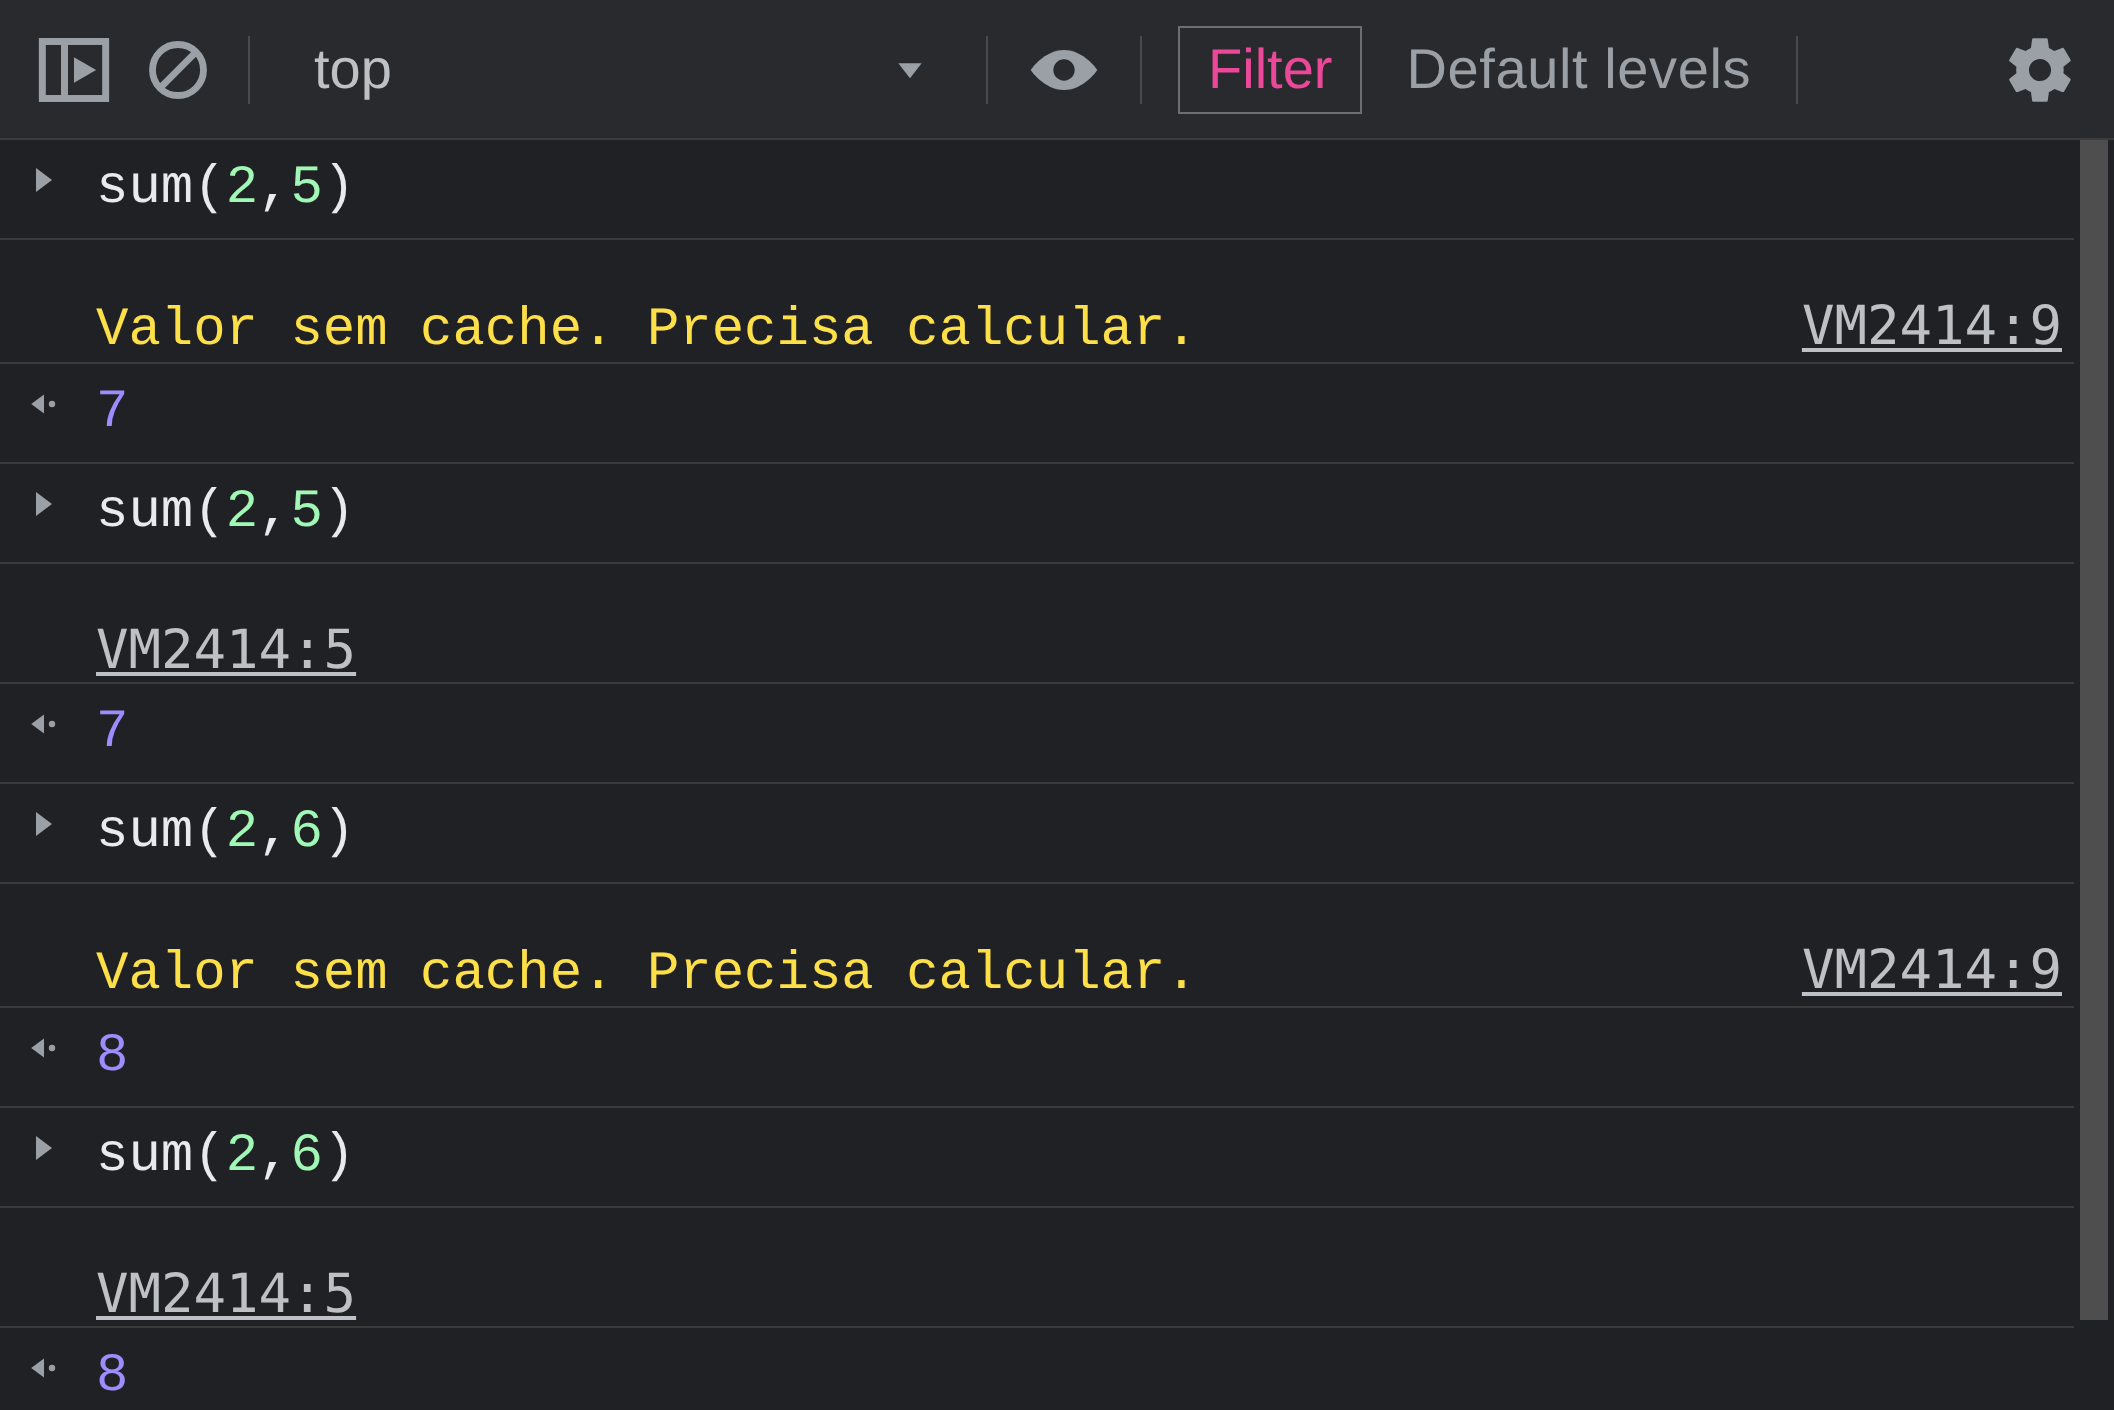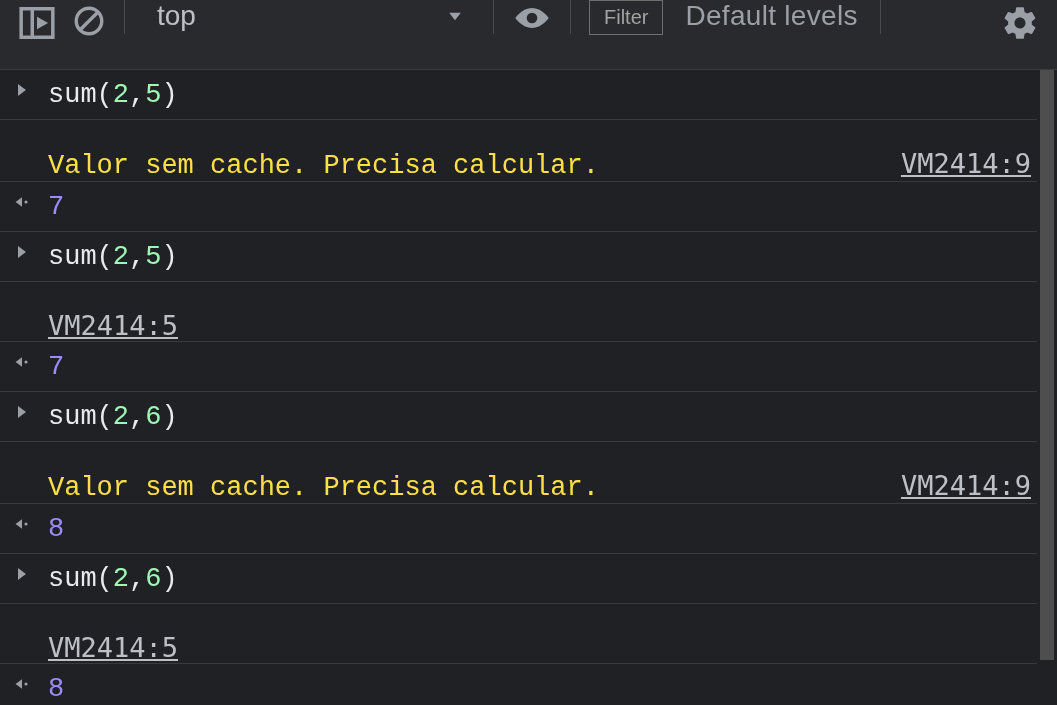--- a/index.html
+++ b/index.html
@@ -12,21 +12,21 @@
       height: 705px;
       background: #202124;
       font-family: 'Segoe UI', Arial, sans-serif;
       color: #e8eaed;
       overflow: hidden;
       position: relative;
     }
     .toolbar {
       height: 70px;
       display: flex;
-      align-items: flex-start;
+      align-items: center;
       padding: 0 14px;
       background: #292a2d;
       border-bottom: 1px solid #3c3c3c;
       gap: 8px;
     }
     .tb-btn {
       display: flex;
       align-items: center;
       justify-content: center;
       color: #9aa0a6;
@@ -60,22 +60,22 @@
     .context-selector .label {
       color: #bdc1c6;
     }
     .tb-icon-eye svg {
       width: 40px;
       height: 28px;
     }
     .filter-box {
       border: 1px solid #6e6e6e;
       padding: 5px 14px;
-      color: #a3a3a3;
-      font-size: 20px;
+      color: #ec4899;
+      font-size: 28px;
       cursor: text;
       margin-left: 4px;
     }
     .level-selector {
       color: #9aa0a6;
       font-size: 28px;
       padding: 0 8px 0 14px;
       cursor: pointer;
       letter-spacing: 0.3px;
     }

